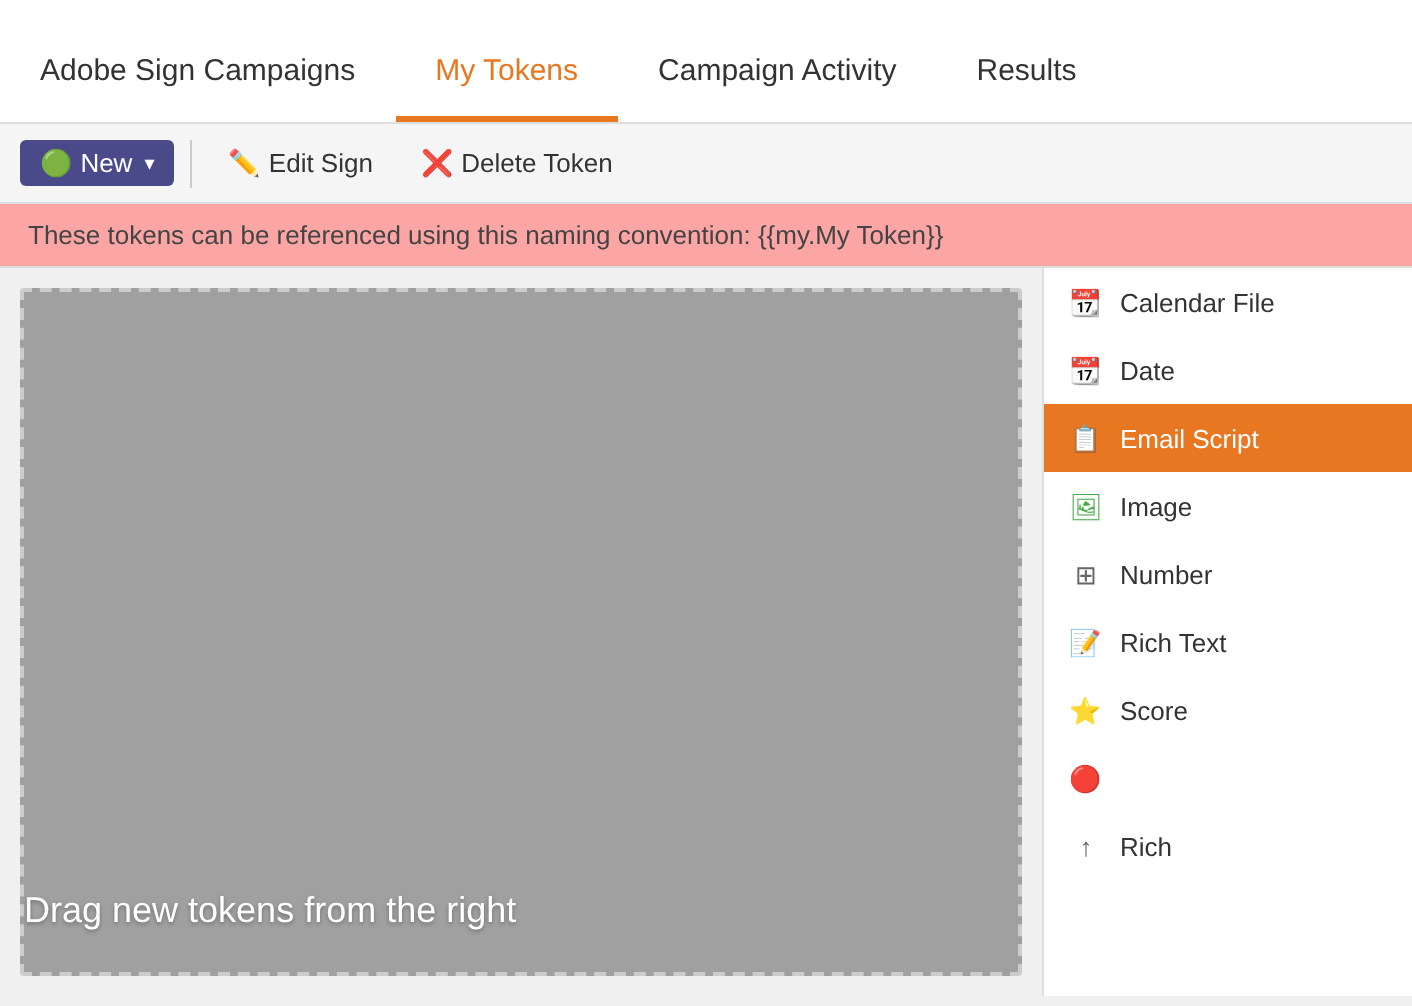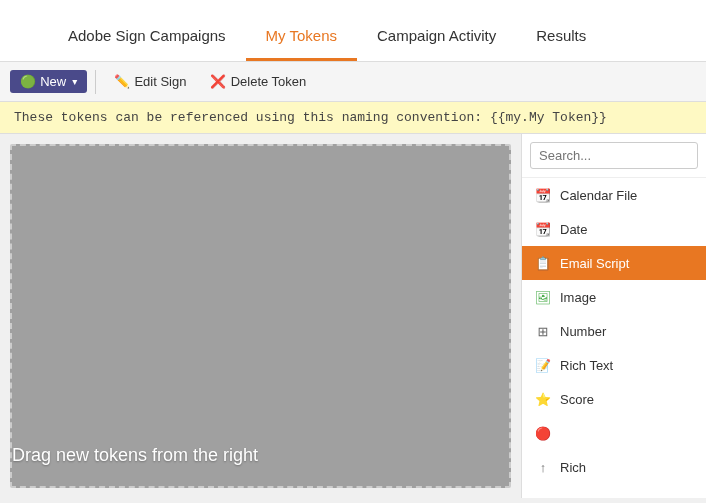--- a/index.html
+++ b/index.html
@@ -5,21 +5,20 @@
     * { box-sizing: border-box; margin: 0; padding: 0; }
     body { font-family: -apple-system, BlinkMacSystemFont, 'Segoe UI', Arial, sans-serif; font-size: 14px; background: #f0f0f0; width: 706px; height: 503px; overflow: hidden; }
 
     
     .top-nav {
       display: flex;
       background: #fff;
       border-bottom: 1px solid #ddd;
       height: 62px;
       align-items: flex-end;
-      padding-left: 48px;
     }
     .nav-tab {
       padding: 0 20px 14px;
       font-size: 15px;
       cursor: pointer;
       color: #333;
       white-space: nowrap;
       border-bottom: 3px solid transparent;
       height: 100%;
       display: flex;
@@ -65,26 +64,25 @@
       background: #ccc;
       margin: 0 4px;
     }
     .dropdown-arrow {
       font-size: 10px;
       margin-left: 2px;
     }
 
     
     .info-bar {
-      background: #fef9c3;
+      background: #fca5a5;
       border-bottom: 1px solid #ddd;
       padding: 8px 14px;
       font-size: 13px;
       color: #444;
-      font-family: Liberation Mono, monospace;
     }
 
     
     .main-area {
       display: flex;
       height: calc(503px - 62px - 40px - 37px);
     }
 
     
     .canvas-area {
@@ -194,23 +192,20 @@
   <span>These tokens can be referenced using this naming convention: {{my.My Token}}</span>
 </div>
 
 <div class="main-area">
 
   <div class="canvas-area">
     <span class="canvas-hint">Drag new tokens from the right</span>
   </div>
 
   <div class="right-panel">
-    <div class="search-box">
-      <input class="search-input" type="text" placeholder="Search..." style="">
-    </div>
     <div class="token-list" id="token-list">
     <div class="token-item">
           <span class="token-icon" style="color: rgb(102, 68, 187);">📆</span>
           <span>Calendar File</span>
         </div>
         <div class="token-item">
           <span class="token-icon" style="color: rgb(102, 68, 187);">📆</span>
           <span>Date</span>
         </div>
         <div class="token-item active">

